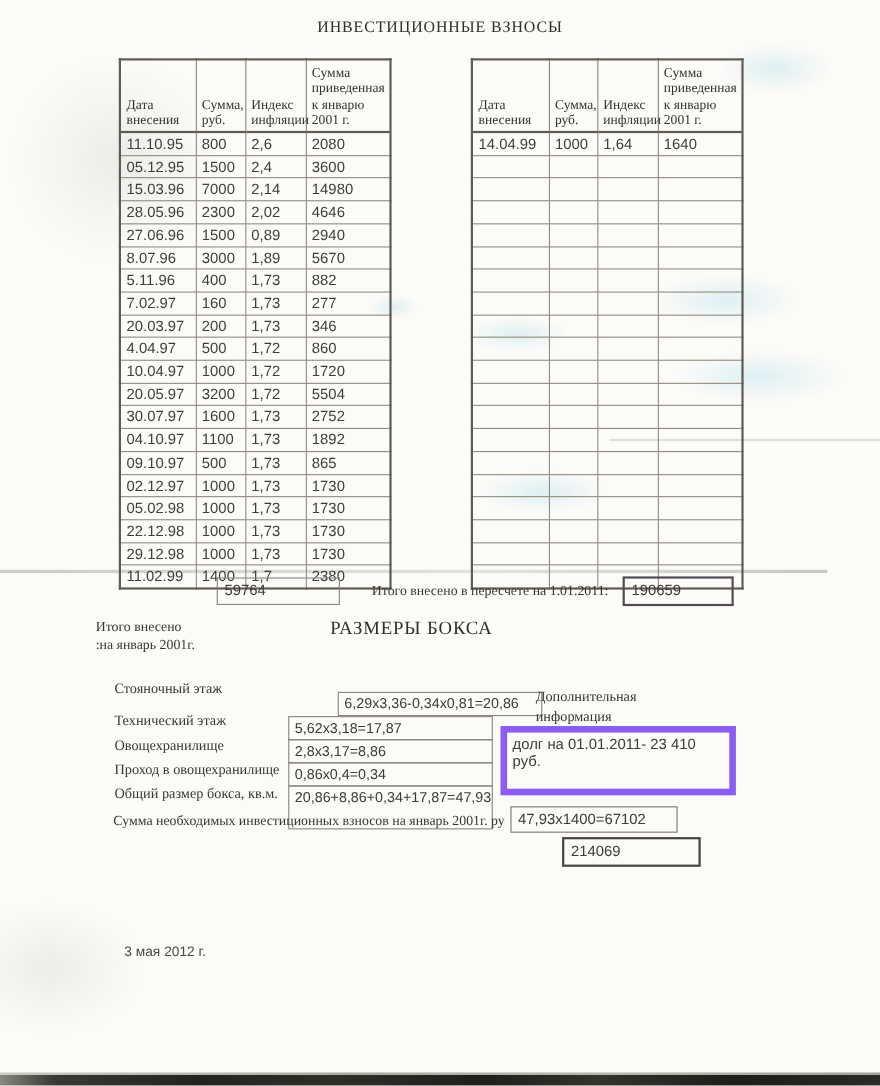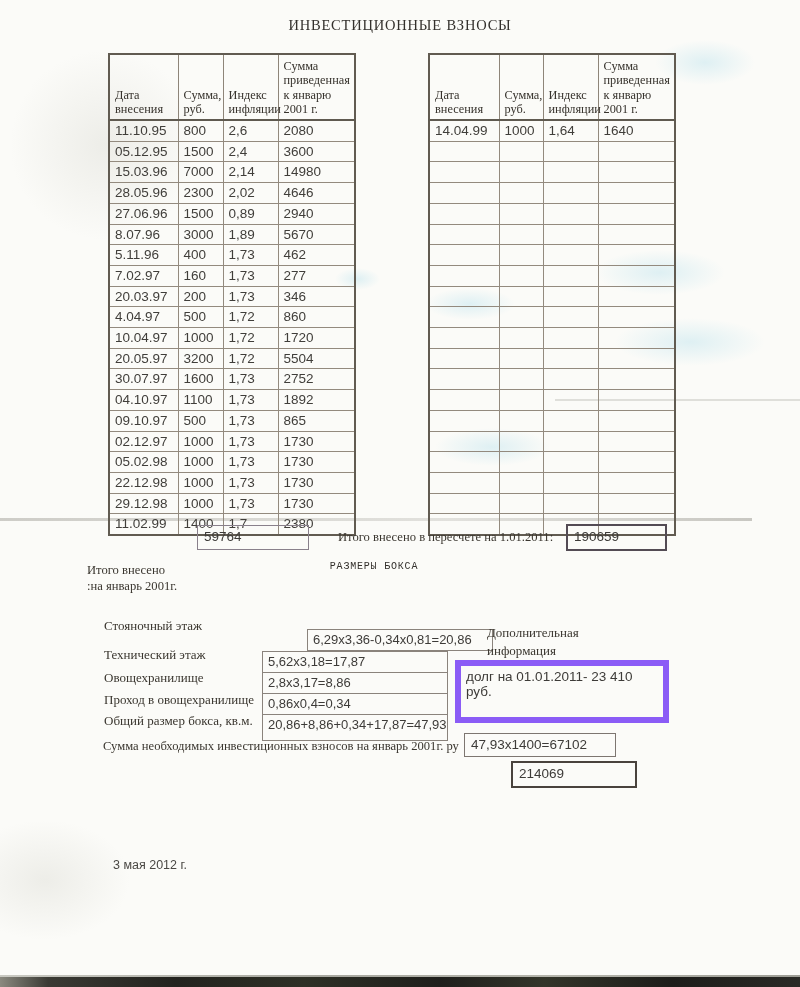--- a/index.html
+++ b/index.html
@@ -43,21 +43,21 @@
   .serif-label{position:absolute;font-size:12.6px;color:#3a362f;line-height:16px;white-space:nowrap;}
   .value-box{
     position:absolute;border:1px solid #89808b;background:transparent;
     font-family:"Liberation Sans", sans-serif;font-size:13.5px;color:#3d3b38;
     padding:3px 0 16px 6px;box-sizing:border-box;white-space:nowrap;overflow:hidden;
   }
   .value-box.thick{border:2px solid #534b54;}
 
   .section-heading{
     position:absolute;top:561px;left:0;width:748px;text-align:center;
-    font-size:10px;letter-spacing:.8px;color:#33302c;font-family:Liberation Mono, monospace;
+    font-size:17px;letter-spacing:.8px;color:#33302c;
   }
   .size-label{position:absolute;left:104px;font-size:13px;color:#3a362f;white-space:nowrap;}
   .size-box{
     position:absolute;left:262px;width:186px;height:22px;border:1px solid #8a837c;
     font-family:"Liberation Sans", sans-serif;font-size:13px;color:#3d3b38;
     padding:2px 0 0 5px;box-sizing:border-box;white-space:nowrap;overflow:hidden;
   }
   .addinfo-label{position:absolute;left:487px;top:624px;width:140px;font-size:13px;line-height:18px;color:#3a362f;}
   .addinfo-box{
     position:absolute;left:455px;top:660px;width:214px;height:63px;border:6px solid #8b5cf6;
@@ -144,21 +144,21 @@
         <tr>
           <td>8.07.96</td>
           <td>3000</td>
           <td>1,89</td>
           <td>5670</td>
         </tr>
         <tr>
           <td>5.11.96</td>
           <td>400</td>
           <td>1,73</td>
-          <td>462</td>
+          <td>882</td>
         </tr>
         <tr>
           <td>7.02.97</td>
           <td>160</td>
           <td>1,73</td>
           <td>277</td>
         </tr>
         <tr>
           <td>20.03.97</td>
           <td>200</td>
@@ -390,21 +390,21 @@
   <div class="size-label" style="top:618px;">Стояночный этаж</div>
   <div class="size-label" style="top:647px;">Технический этаж</div>
   <div class="size-label" style="top:670px;">Овощехранилище</div>
   <div class="size-label" style="top:692px;">Проход в овощехранилище</div>
   <div class="size-label" style="top:713px;">Общий размер бокса, кв.м.</div>
 
   <div class="size-box" style="top:629px;margin-left:45px;">6,29x3,36-0,34x0,81=20,86</div>
   <div class="size-box" style="top:651px;">5,62x3,18=17,87</div>
   <div class="size-box" style="top:672px;">2,8x3,17=8,86</div>
   <div class="size-box" style="top:693px;">0,86x0,4=0,34</div>
-  <div class="size-box" style="top:714px;height:27px;">20,86+8,86+0,34+17,87=47,93</div>
+  <div class="size-box" style="top:714px;height:40px;">20,86+8,86+0,34+17,87=47,93</div>
 
   <div class="addinfo-label">Дополнительная информация</div>
   <div class="addinfo-box">долг на 01.01.2011- 23 410 руб.</div>
 
   <div class="serif-label" style="left:103px;top:738px;">Сумма необходимых инвестиционных взносов на январь 2001г. ру</div>
   <div class="value-box" style="left:464px;top:733px;width:152px;height:24px;border-color:#7d7670;">47,93x1400=67102</div>
 
   <div class="value-box thick" style="left:511px;top:761px;width:126px;height:27px;border-color:#49433d;">214069</div>
 
   <div class="date-note">3 мая 2012 г.</div>

